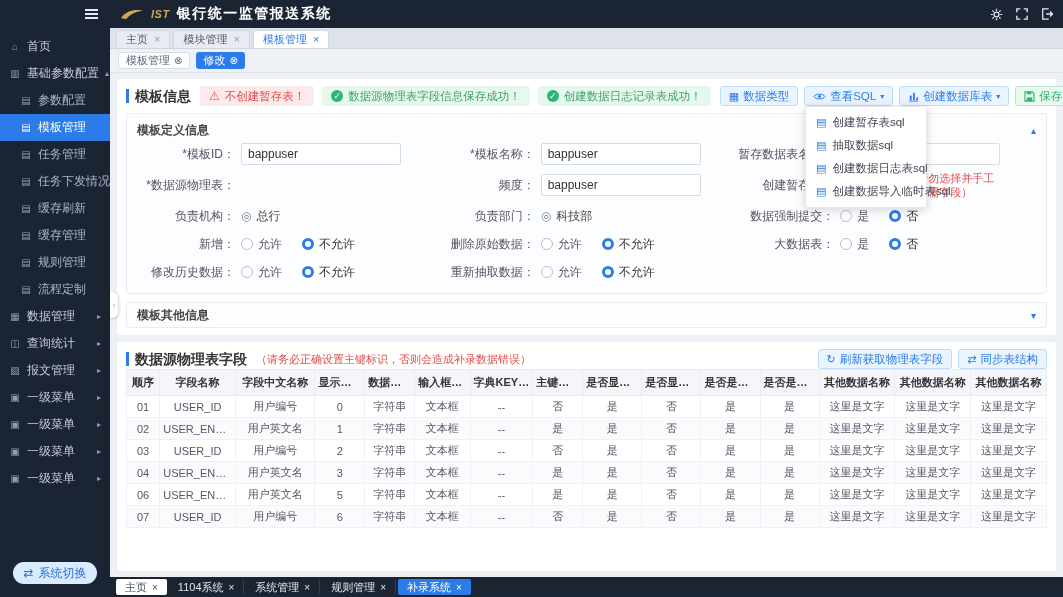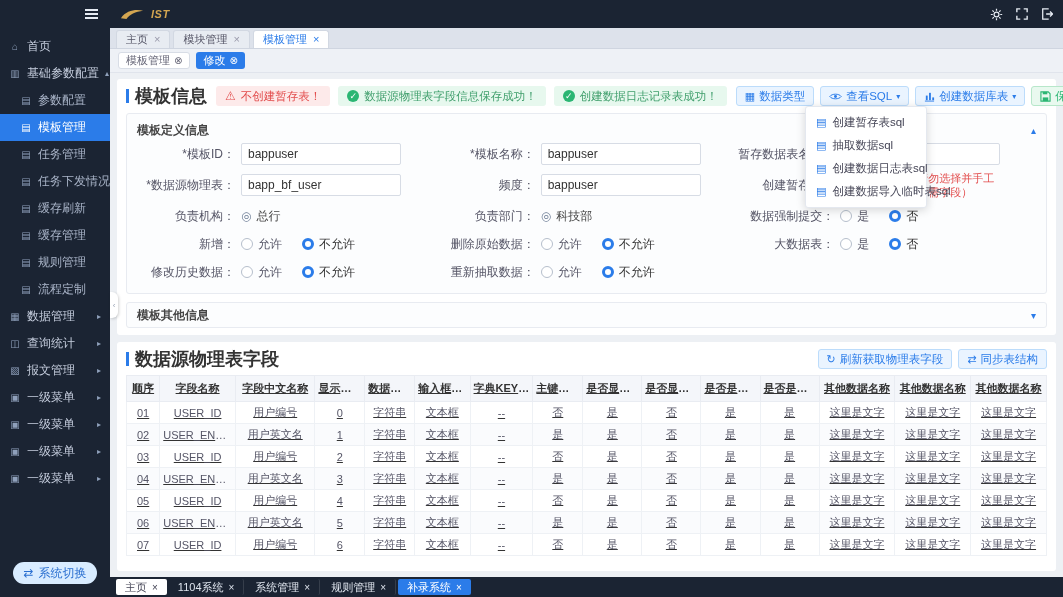--- a/index.html
+++ b/index.html
@@ -41,21 +41,21 @@
   .chip { height:17px; border-radius:3px; display:flex; align-items:center; gap:4px; padding:0 7px; font-size:11px; cursor:pointer; }
   .chip.gray { background:#fff; border:1px solid #d8dde6; color:#667; }
   .chip.blue { background:#2b7ce9; color:#fff; }
   .chip .cx { font-size:10px; }
 
   .content { flex:1; min-height:0; background:#edf0f4; padding:6px 7px; display:flex; flex-direction:column; gap:7px; }
 
   
   .panel { background:#fff; border-radius:3px; padding:7px 9px; }
   .p-head { display:flex; align-items:center; gap:9px; }
-  .sec-title { font-size:18px; font-weight:bold; color:#333; border-left:3px solid #2b7ce9; padding-left:6px; line-height:14px; white-space:nowrap; }
+  .sec-title { font-size:14px; font-weight:bold; color:#333; border-left:3px solid #2b7ce9; padding-left:6px; line-height:14px; white-space:nowrap; }
   .alert { height:20px; border-radius:3px; display:flex; align-items:center; gap:5px; padding:0 9px; font-size:11.5px; white-space:nowrap; }
   .alert.warn { background:#fdeaea; color:#e24c4c; }
   .alert.ok { background:#e7f8ee; color:#3f9e6b; }
   .alert .ic-warn, .alert .ic-ok { display:none; }
   .alert.warn .ic-warn { display:inline; color:#e24c4c; font-size:12px; }
   .alert.ok .ic-ok { display:inline-flex; width:12px; height:12px; border-radius:50%; background:#2bb673; color:#fff; font-size:9px; align-items:center; justify-content:center; }
   .actions { margin-left:auto; display:flex; gap:6px; }
   .abtn { height:20px; border-radius:3px; padding:0 8px; display:flex; align-items:center; gap:4px; font-size:11.5px; background:#eaf4ff; border:1px solid #bcdcfb; color:#2b7ce9; cursor:pointer; white-space:nowrap; font-family:inherit; }
   .abtn.green { background:#e9f9ef; border-color:#b7e7ca; color:#2bb673; }
   .abtn .bic { color:#2b7ce9; font-size:11px; display:inline-flex; }
@@ -76,21 +76,21 @@
   .rdot { width:12px; height:12px; border:1px solid #b6bfcc; border-radius:50%; background:#fff; flex:none; }
   .radio.checked .rdot { border:3.5px solid #2b7ce9; }
   .radio.checked { color:#333; }
   .rednote { color:#e24c4c; font-size:11px; line-height:14px; width:158px; }
 
   .other-sec { margin-top:8px; border:1px solid #e8ebf1; background:#fcfdfe; border-radius:3px; height:26px; display:flex; align-items:center; padding:0 10px; font-weight:bold; font-size:12px; color:#444; }
 
   
   .panel2 { flex:1; min-height:0; display:flex; flex-direction:column; }
   .rednote2 { color:#e24c4c; font-size:11px; white-space:nowrap; }
-  .tbl-wrap { flex:1; min-height:0; margin-top:6px; overflow:hidden;text-decoration:underline; }
+  .tbl-wrap { flex:1; min-height:0; overflow:hidden; }
   table { width:100%; border-collapse:collapse; table-layout:fixed; font-size:11px; }
   th { background:#f4f6fa; color:#333; font-weight:bold; height:26px; border:1px solid #e9ecf2; padding:0 3px; white-space:nowrap; overflow:hidden; text-overflow:ellipsis; }
   td { height:22px; text-align:center; color:#556; border:1px solid #eef1f5; padding:0 3px; white-space:nowrap; overflow:hidden; text-overflow:ellipsis; background:#fff; }
   tbody tr:nth-child(even) td { background:#fafbfd; }
 
   
   .bottombar { height:20px; background:#1b2433; display:flex; align-items:center; padding:0 6px; gap:2px; position:relative; flex:none; }
   .btab { height:16px; display:flex; align-items:center; gap:5px; padding:0 9px; color:#dfe5ee; font-size:11px; border-right:1px solid rgba(255,255,255,.12); cursor:pointer; border-radius:2px; }
   .btab .x { font-size:10px; }
   .btab.light { background:#fff; color:#445; border-right:none; }
@@ -227,20 +227,21 @@
     </div>
   </aside>
 
   <div class="main">
 
     <header class="topbar">
       <svg width="24" height="13" viewBox="0 0 26 14">
           <path d="M1 11 C7 2, 18 1, 25 3 C17 4, 10 7, 7 12 Z" fill="#d4a651"></path>
         </svg>
       <span class="logo-text">IST</span>
+      <span class="sys-title">银行统一监管报送系统</span>
       <span class="top-icons">
         <span>
             <svg width="13" height="13" viewBox="0 0 16 16">
               <g stroke="#e6ebf3" stroke-width="1.5" fill="none">
                 <circle cx="8" cy="8" r="3"></circle>
                 <path d="M8 1v2.4M8 12.6V15M1 8h2.4M12.6 8H15M3 3l1.7 1.7M11.3 11.3L13 13M13 3l-1.7 1.7M4.7 11.3L3 13"></path>
               </g>
             </svg>
           </span>
         <span>
@@ -366,21 +367,20 @@
               <span class="flabel">*模板名称：</span>
               <input class="finput" value="bappuser" style="">
             </div>
             <div class="field">
               <span class="flabel">暂存数据表名称：</span>
               <input class="finput" value="" style="">
             </div>
 
             <div class="field">
               <span class="flabel">*数据源物理表：</span>
-              <input class="finput" value="bapp_bf_user" style="">
             </div>
             <div class="field">
               <span class="flabel">频度：</span>
               <input class="finput" value="bappuser" style="">
             </div>
             <div class="field">
               <span class="flabel">创建暂存表：</span>
               <span class="rednote">（如果建暂存表请勿选择并手工创建因补录模板所需字段）</span>
             </div>
 
@@ -485,20 +485,21 @@
 
         <div class="other-sec">
           <span>模板其他信息</span>
           <span class="col-arrow">▾</span>
         </div>
       </section>
 
       <section class="panel panel2">
         <div class="p-head">
           <span class="sec-title">数据源物理表字段</span>
+          <span class="rednote2">（请务必正确设置主键标识，否则会造成补录数据错误）</span>
           <span class="actions">
             <button class="abtn">
               <span class="bic">↻</span>
               <span>刷新获取物理表字段</span>
             </button>
             <button class="abtn">
               <span class="bic">⇄</span>
               <span>同步表结构</span>
             </button>
           </span>
@@ -604,37 +605,20 @@
                   <td>是</td>
                   <td>是</td>
                   <td>否</td>
                   <td>是</td>
                   <td>是</td>
                   <td>这里是文字</td>
                   <td>这里是文字</td>
                   <td>这里是文字</td>
                 </tr>
                 <tr>
-                  <td>05</td>
-                  <td>USER_ID</td>
-                  <td>用户编号</td>
-                  <td>4</td>
-                  <td>字符串</td>
-                  <td>文本框</td>
-                  <td>--</td>
-                  <td>否</td>
-                  <td>是</td>
-                  <td>否</td>
-                  <td>是</td>
-                  <td>是</td>
-                  <td>这里是文字</td>
-                  <td>这里是文字</td>
-                  <td>这里是文字</td>
-                </tr>
-                <tr>
                   <td>06</td>
                   <td>USER_ENAME</td>
                   <td>用户英文名</td>
                   <td>5</td>
                   <td>字符串</td>
                   <td>文本框</td>
                   <td>--</td>
                   <td>是</td>
                   <td>是</td>
                   <td>否</td>

